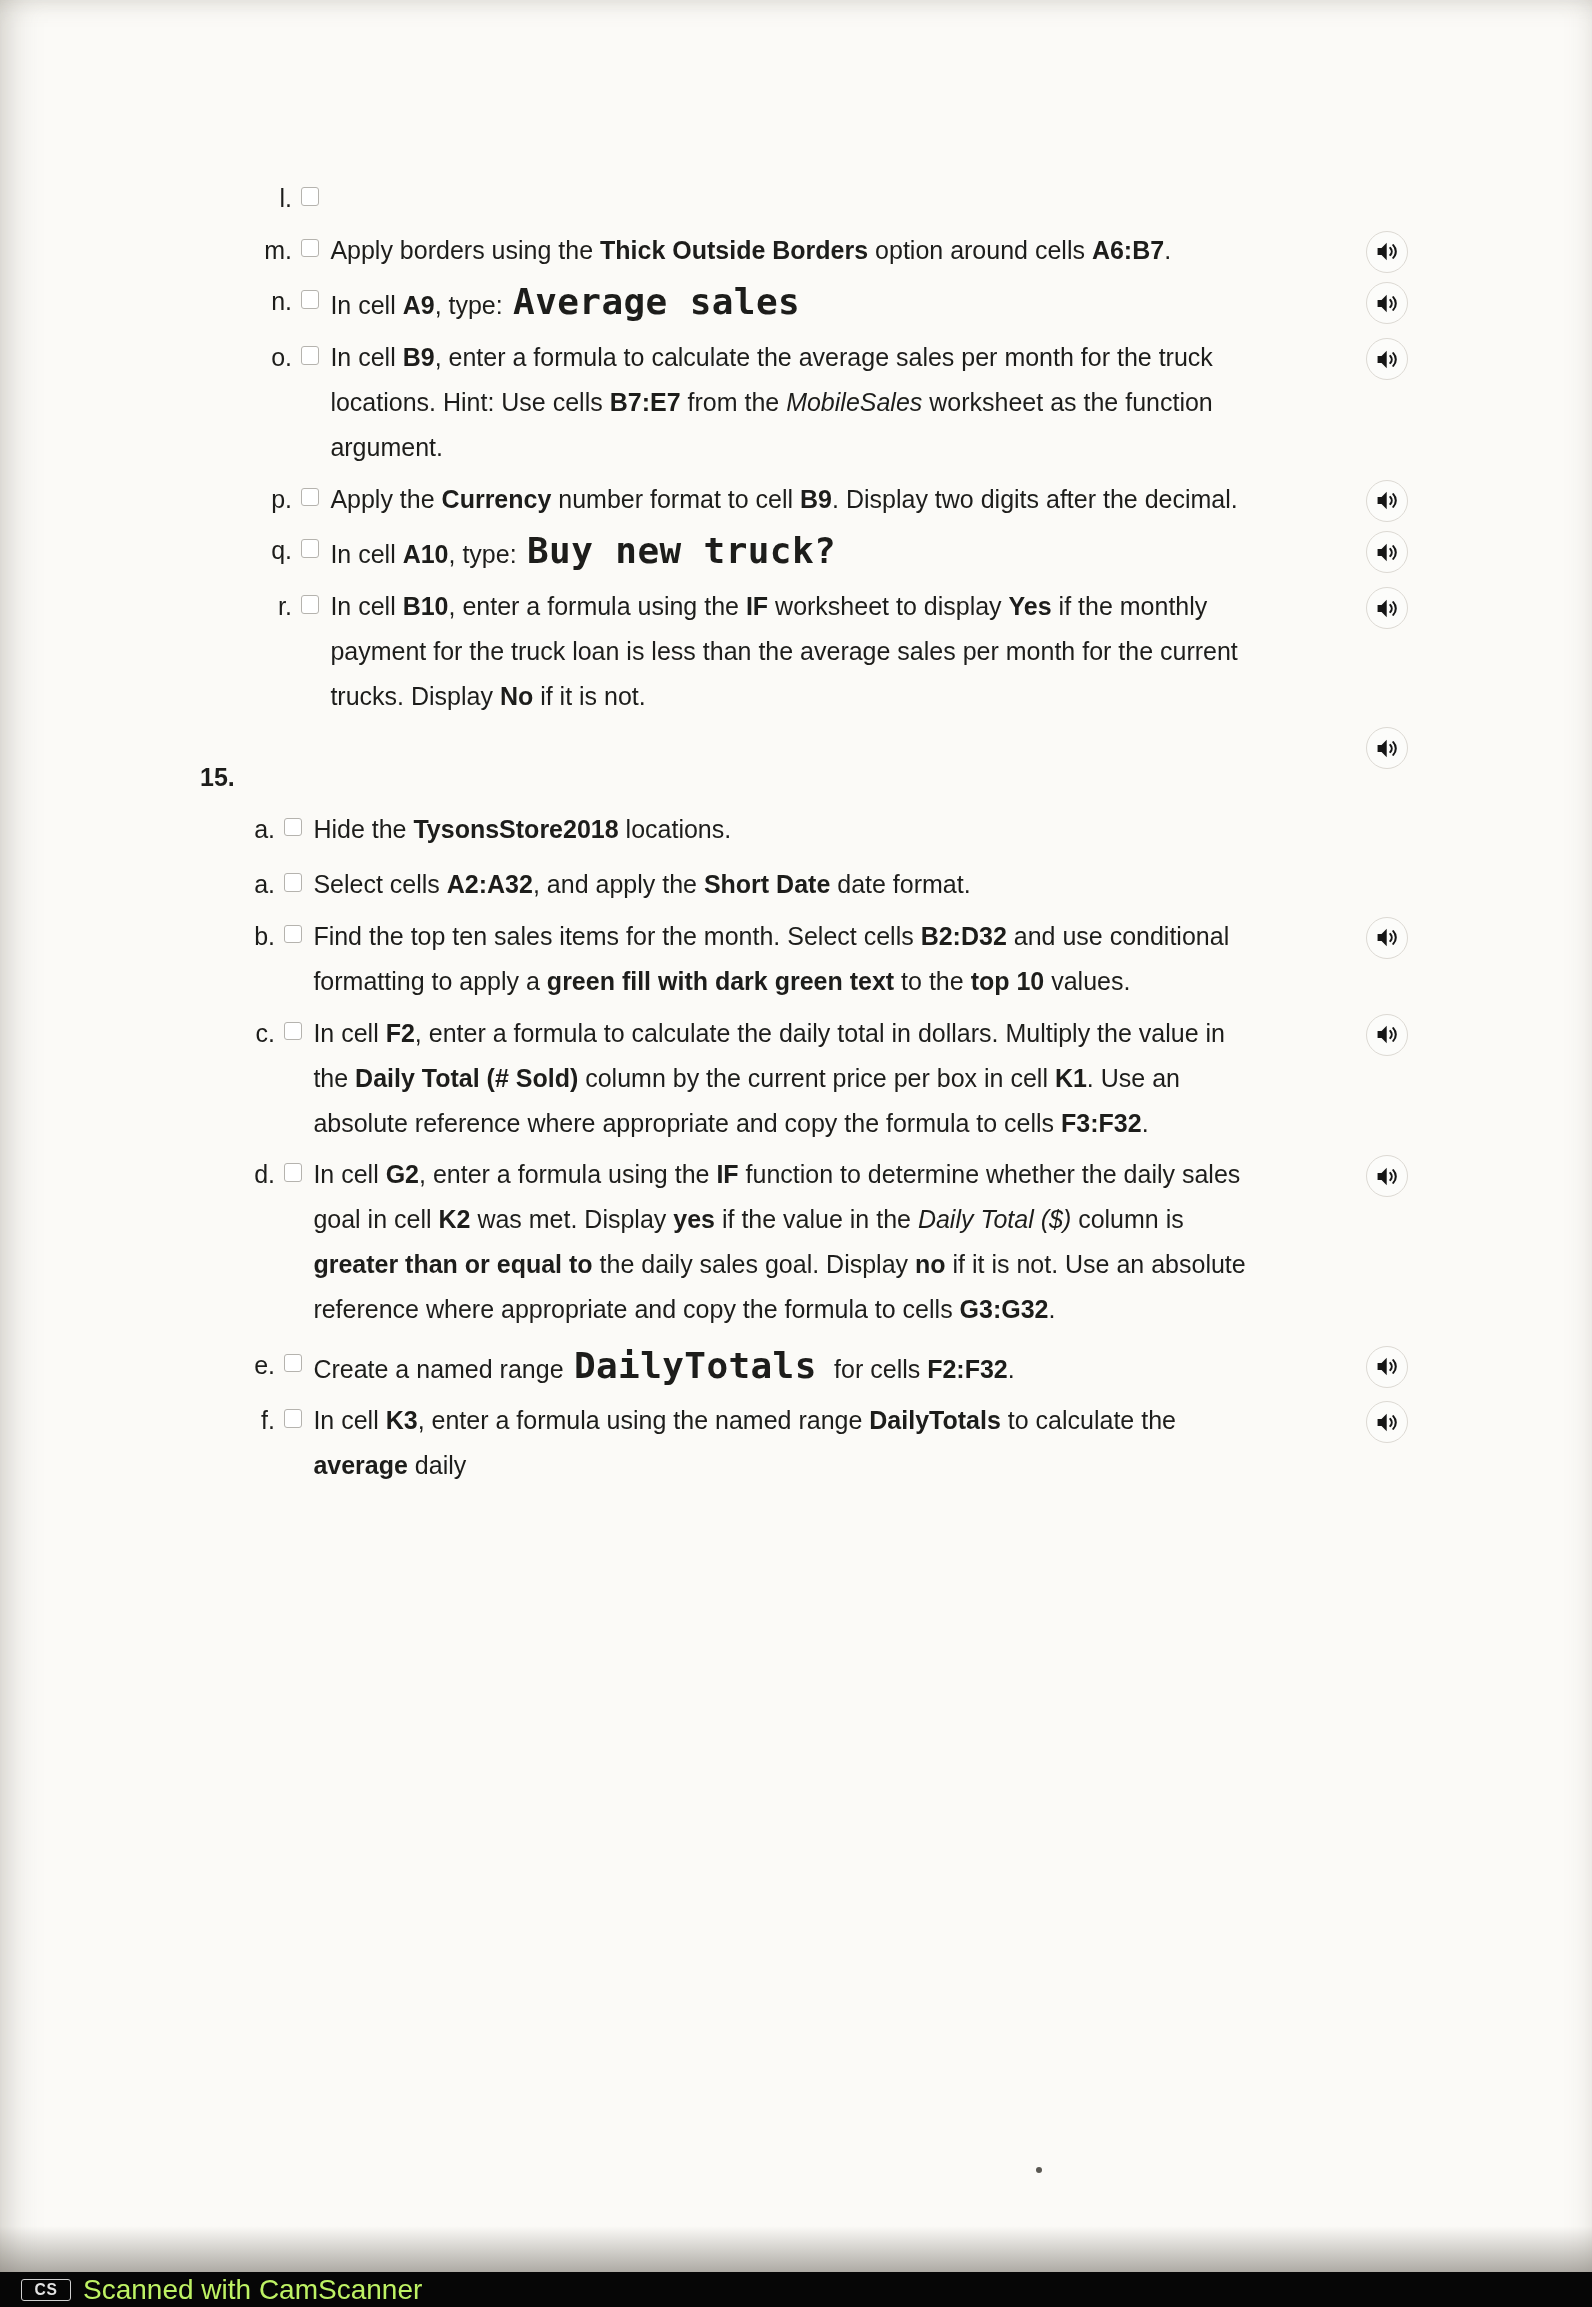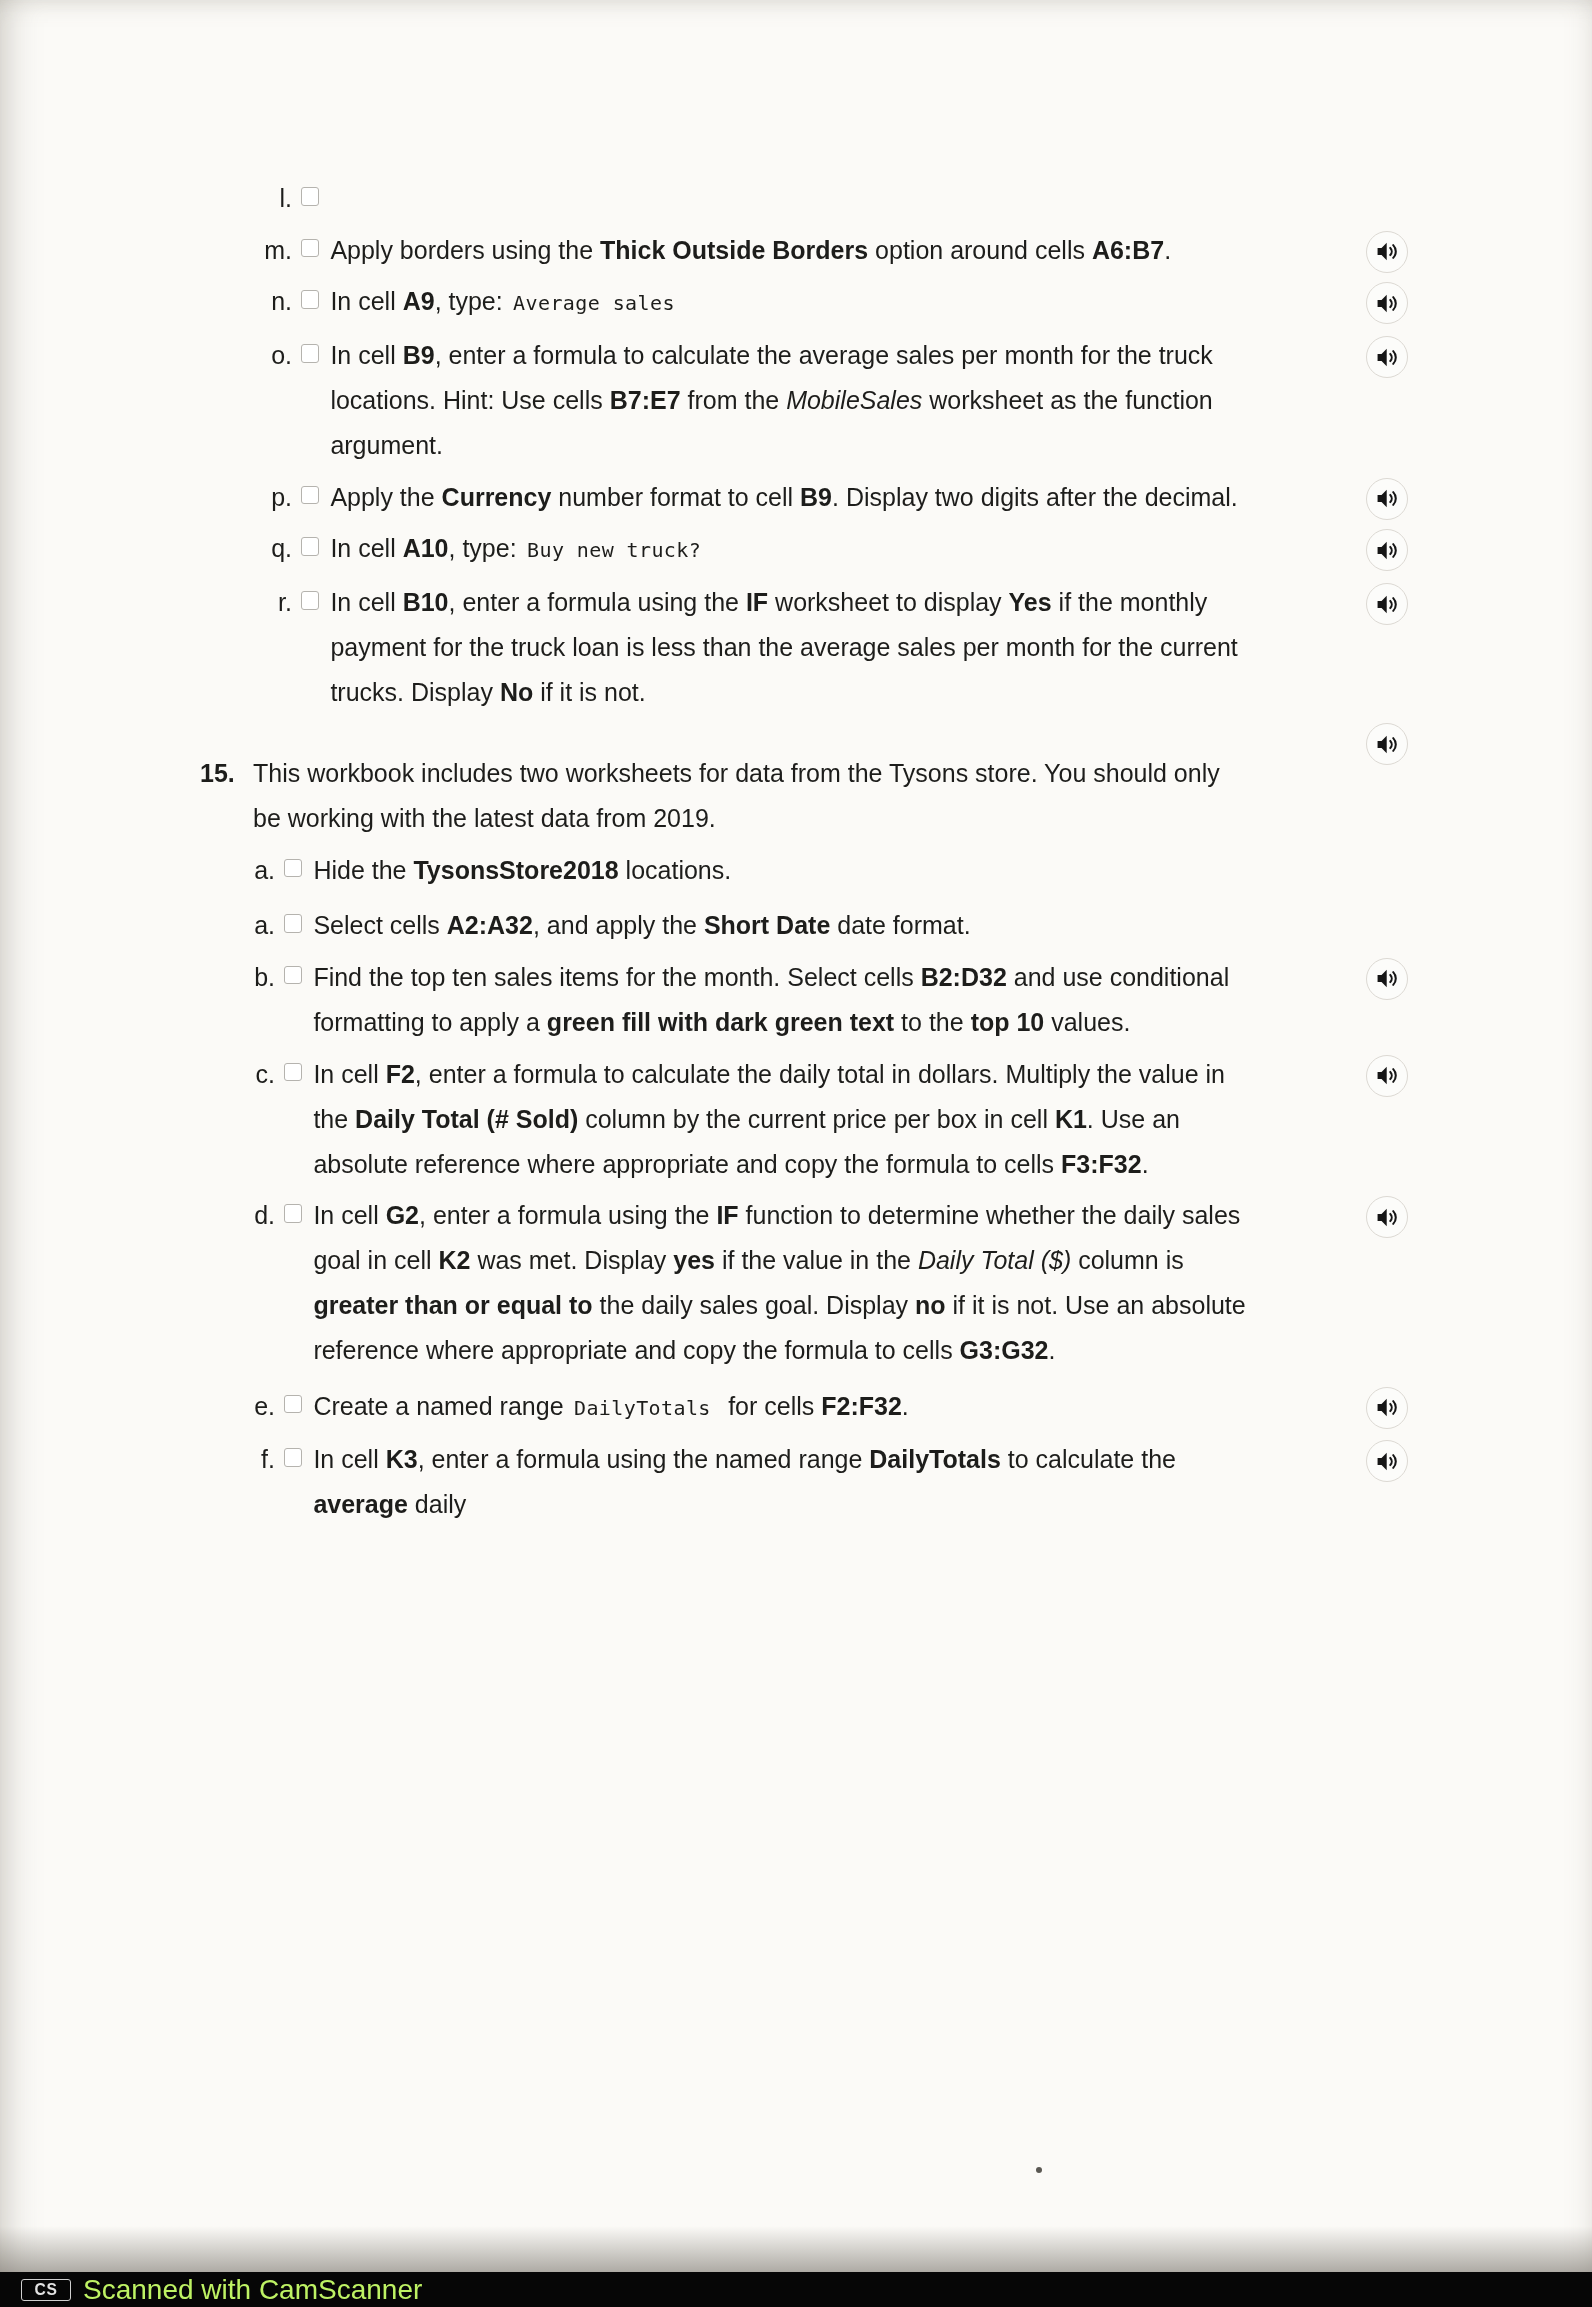--- a/index.html
+++ b/index.html
@@ -26,21 +26,21 @@
   .cb{
     flex:0 0 auto;width:18.5px;height:18.5px;border:1.5px solid #b5b3ae;border-radius:3px;
     margin:11px 11px 0 1.5px;background:#ffffff;box-sizing:border-box;
   }
   .txt{max-width:942px;}
   .txt.wide{max-width:994px;}
   .b{font-weight:bold;}
   .i{font-style:italic;}
   .mono{
     font-family:"DejaVu Sans Mono",monospace;
-    font-size:20px;font-weight:normal;letter-spacing:0.4px;margin:0 10.4px;
+    font-size:36px;font-weight:bold;letter-spacing:0.4px;margin:0 10.4px;
   }
   .audio{
     position:absolute;right:12px;top:3px;width:40px;height:40px;border-radius:50%;
     border:0.7px solid #dcd9d3;display:flex;align-items:center;justify-content:center;
     background:rgba(255,255,255,.4);cursor:pointer;
   }
   .audio-high{top:-28px;}
   .children{margin-left:44px;}
   .gap-lg{margin-top:36px;}
   .gap-md{margin-top:10.4px;}
@@ -150,21 +150,20 @@
               <path d="M24.2 9 a11.5 11.5 0 0 1 0 16" fill="none" stroke="#161616" stroke-width="2.6" stroke-linecap="round"></path>
             </svg>
           </span>
       </div>
 
     </div>
 
     <section class="gap-lg">
       <div class="item">
         <span class="lbl num-lbl">15.</span>
-        <div class="txt wide"><span>This workbook includes two worksheets for data from the Tysons store. You should only be working with the latest data from 2019.</span></div>
         <span class="audio audio-high">
             <svg viewBox="0 0 34 34" width="27" height="27">
               <path d="M16 6 L9.5 12.5 H4.5 V21.5 H9.5 L16 28 Z" fill="#161616"></path>
               <path d="M20.5 12.5 a6.5 6.5 0 0 1 0 9" fill="none" stroke="#161616" stroke-width="2.6" stroke-linecap="round"></path>
               <path d="M24.2 9 a11.5 11.5 0 0 1 0 16" fill="none" stroke="#161616" stroke-width="2.6" stroke-linecap="round"></path>
             </svg>
           </span>
       </div>
       <div class="children">
         <div class="item">

